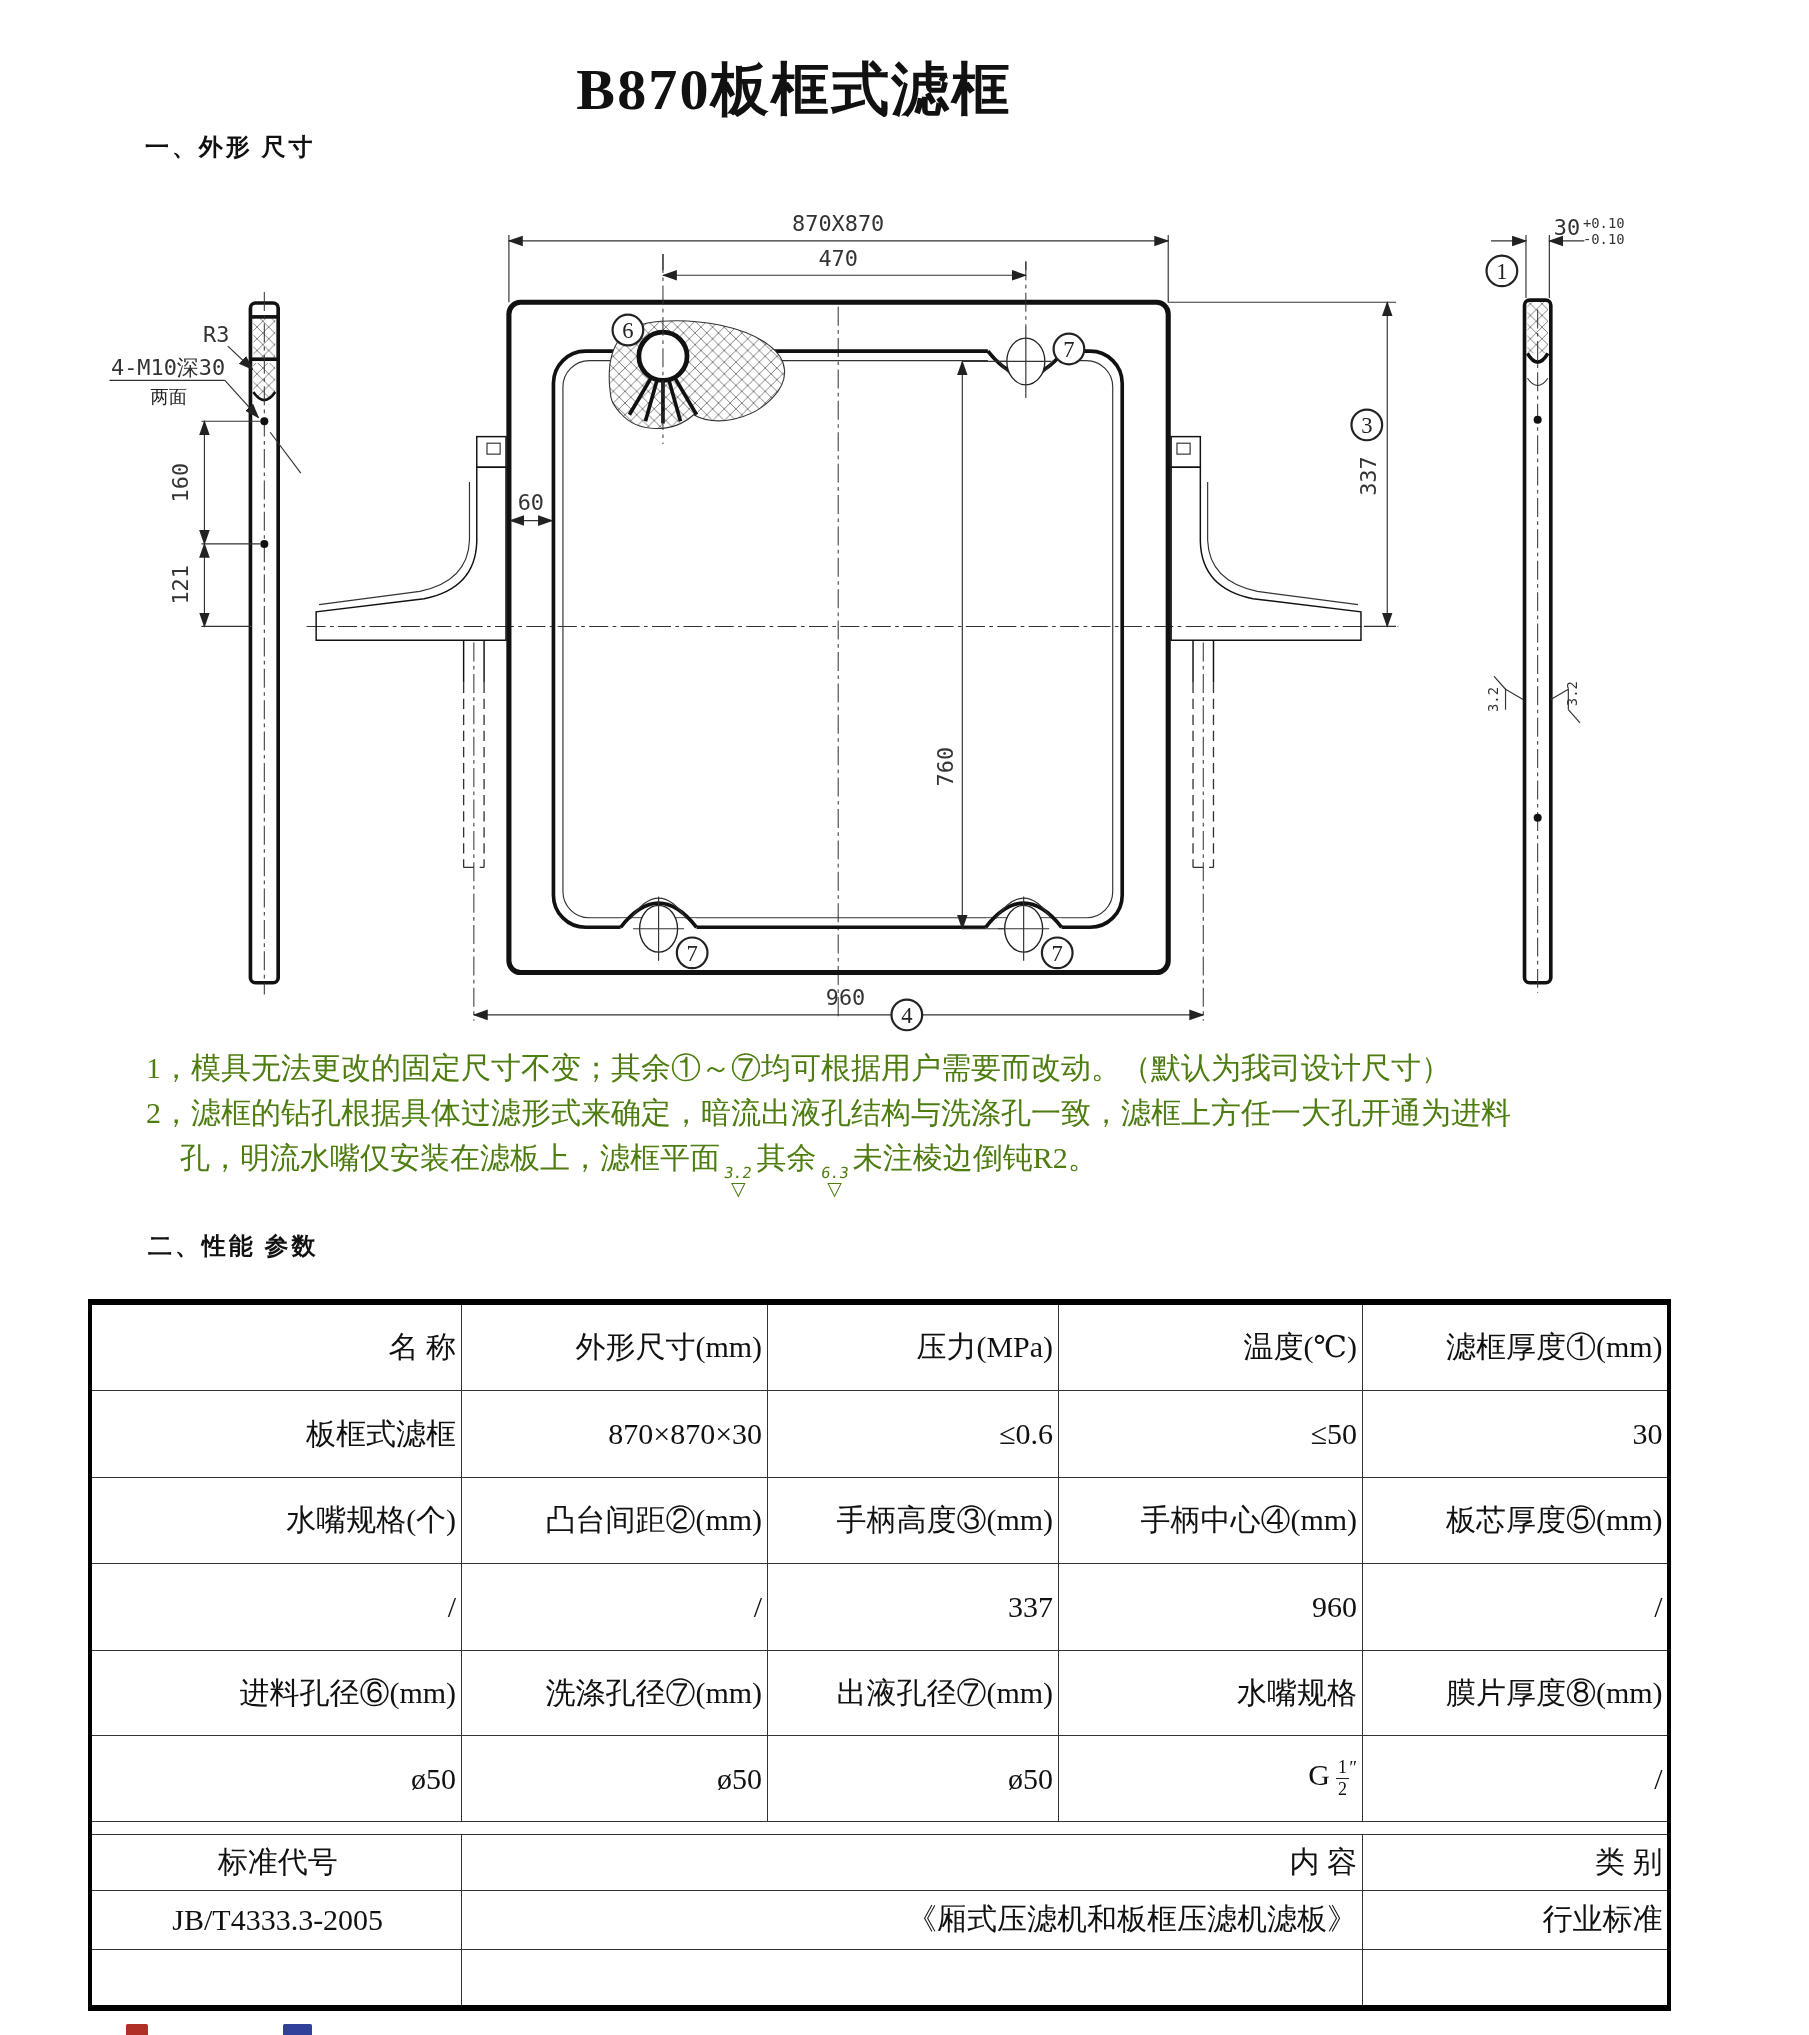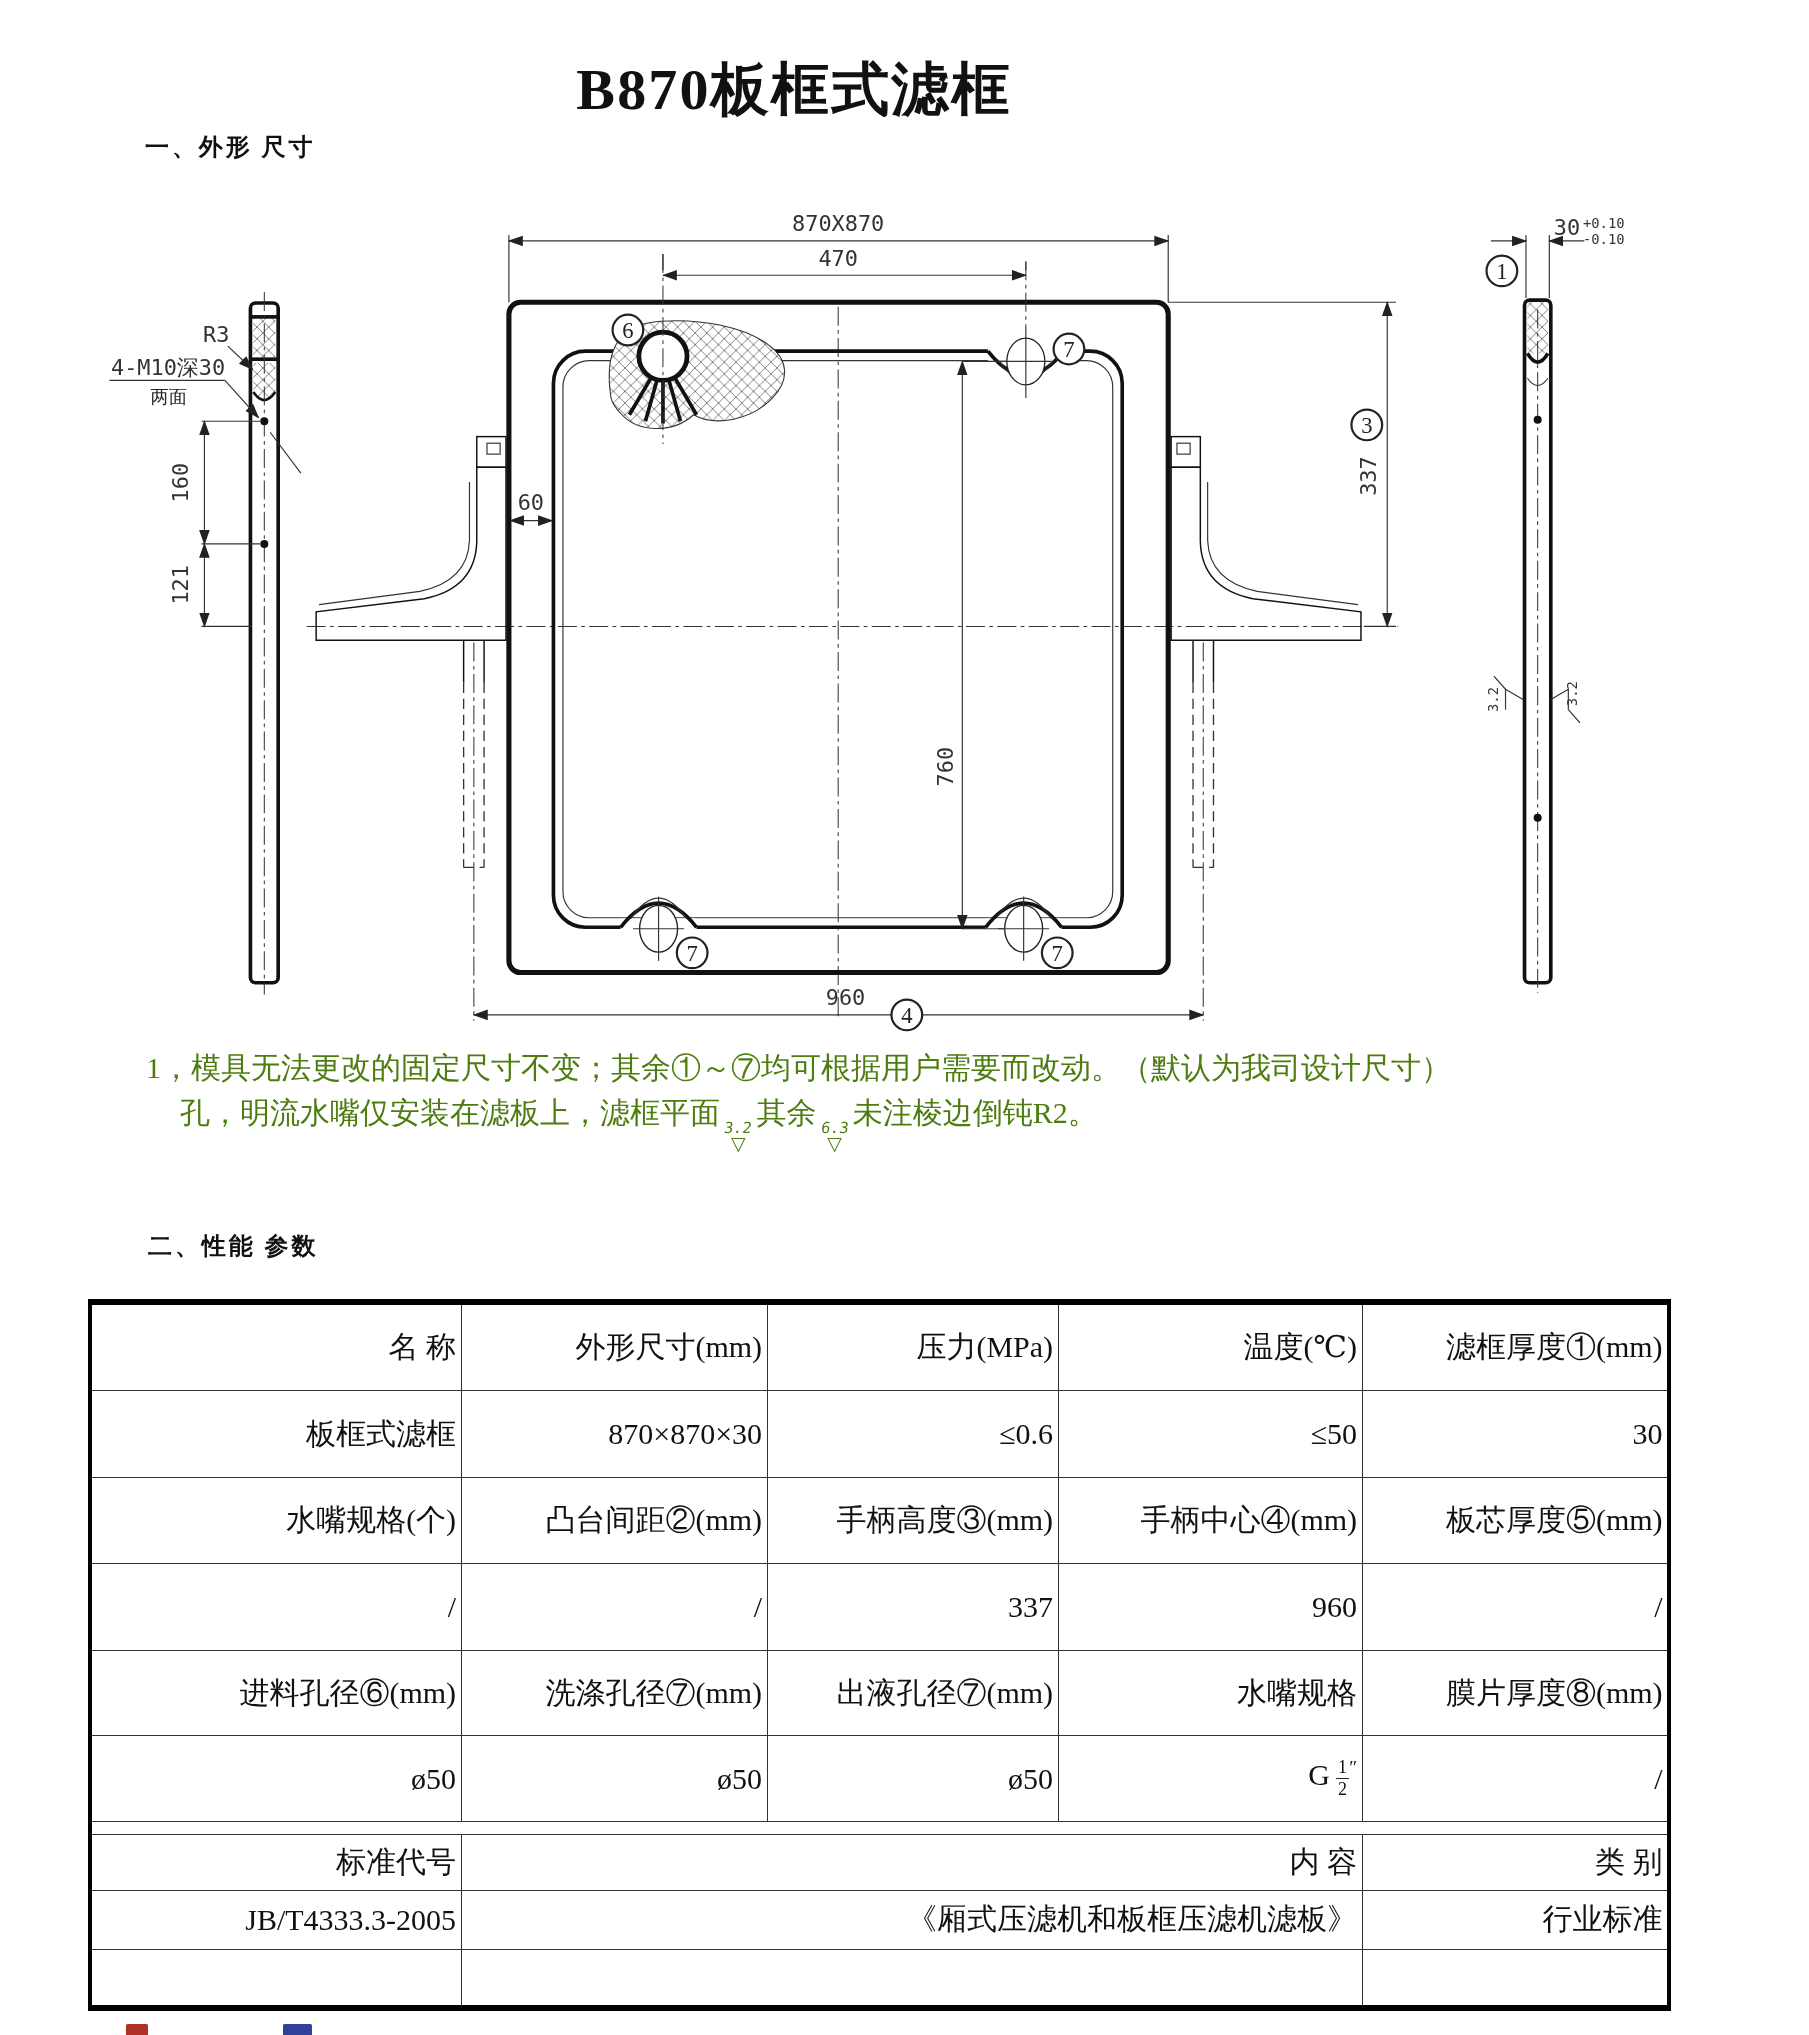--- a/index.html
+++ b/index.html
@@ -27,21 +27,21 @@
   #notes{left:146px;top:1045px;width:1591px;font-size:30px;line-height:45px;color:#4d7c0f;}
   #notes .indent{padding-left:34px;}
   .rough{display:inline-flex;flex-direction:column;align-items:center;vertical-align:-10.2px;
          line-height:1;margin:0 4.4px;}
   .rough .rnum{font-size:15.3px;font-family:"DejaVu Sans Mono",monospace;transform:skewX(-8deg);}
   .rough .rtri{font-size:19px;line-height:0.8;}
   table.spec{position:absolute;left:88px;top:1299px;width:1578px;border-collapse:collapse;
              table-layout:fixed;border:4.4px solid #000;border-top:6.6px solid #000;border-bottom:6.6px solid #000;}
   table.spec td{border:1.5px solid #333;font-size:30px;text-align:right;vertical-align:middle;
                 padding:0 4.4px;overflow:hidden;}
-  table.spec td.l{text-align:right;padding-left:7.3px;}
+  table.spec td.l{text-align:center;padding-left:7.3px;}
   tr.r1 td{height:85px;} tr.r2 td{height:86px;} tr.r3 td{height:85px;}
   tr.r4 td{height:86px;} tr.r5 td{height:84px;} tr.r6 td{height:85px;}
   tr.gaprow td{height:11.7px;border-left:none;border-right:none;}
   tr.r7 td{height:55px;} tr.r8 td{height:58px;} tr.r9 td{height:55px;}
   .frac{display:inline-flex;flex-direction:column;align-items:center;vertical-align:middle;
         font-size:18px;line-height:1.15;margin-left:5.8px;}
   .frac .fd{border-top:1.5px solid #222;padding:0 2.2px;}
   .prime{font-size:19px;vertical-align:super;}
   .frag{position:absolute;top:2024px;height:11.7px;border-radius:1.5px;}
   #fragred{left:126px;width:22px;background:#b03028;}
@@ -264,20 +264,21 @@
       <g>
         <path d="M2124,958 L2148,944 L2148,972" class="thin"></path>
         <line x1="2148" y1="972" x2="2164" y2="990" class="thin"></line>
         <text class="dimsmall" transform="rotate(-90 2160 950)" x="2160" y="950" text-anchor="middle">3.2</text>
       </g>
     </g>
   </svg>
 
   <div class="abs" id="notes">
     <div>1，模具无法更改的固定尺寸不变；其余①～⑦均可根据用户需要而改动。（默认为我司设计尺寸）</div>
+    <div>2，滤框的钻孔根据具体过滤形式来确定，暗流出液孔结构与洗涤孔一致，滤框上方任一大孔开通为进料</div>
     <div class="indent">
       <span>孔，明流水嘴仅安装在滤板上，滤框平面</span><span class="rough">
           <span class="rnum">3.2</span>
           <span class="rtri">▽</span>
         </span><span>其余</span><span class="rough">
           <span class="rnum">6.3</span>
           <span class="rtri">▽</span>
         </span><span>未注棱边倒钝R2。</span>
     </div>
   </div>

